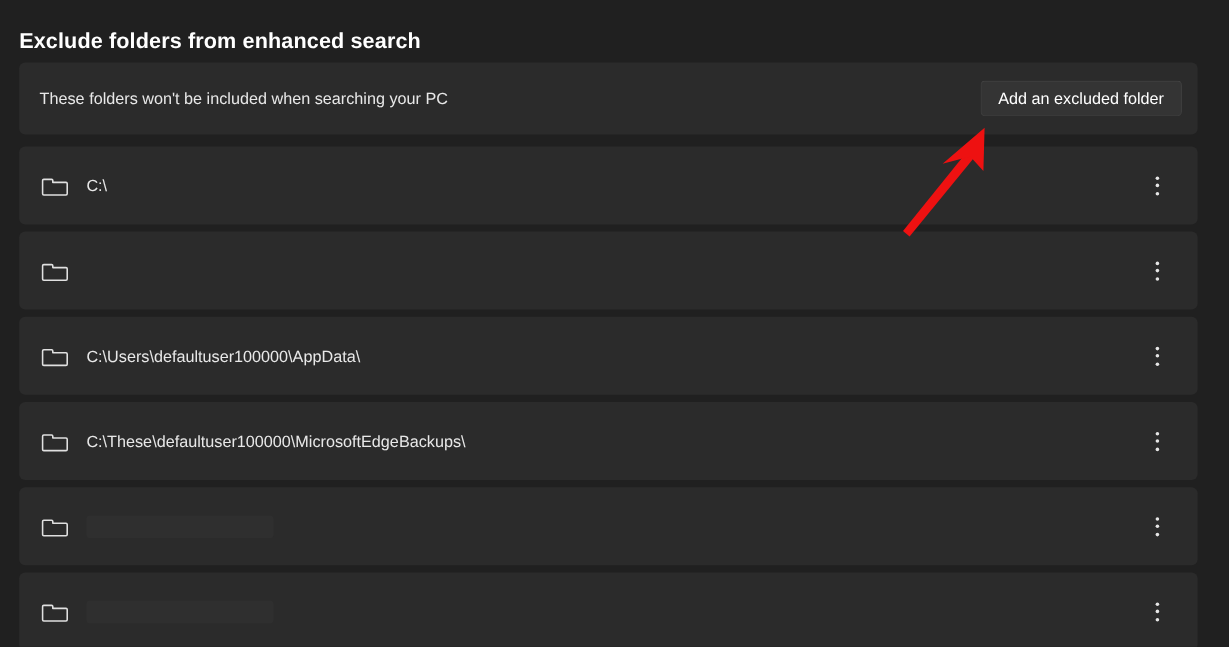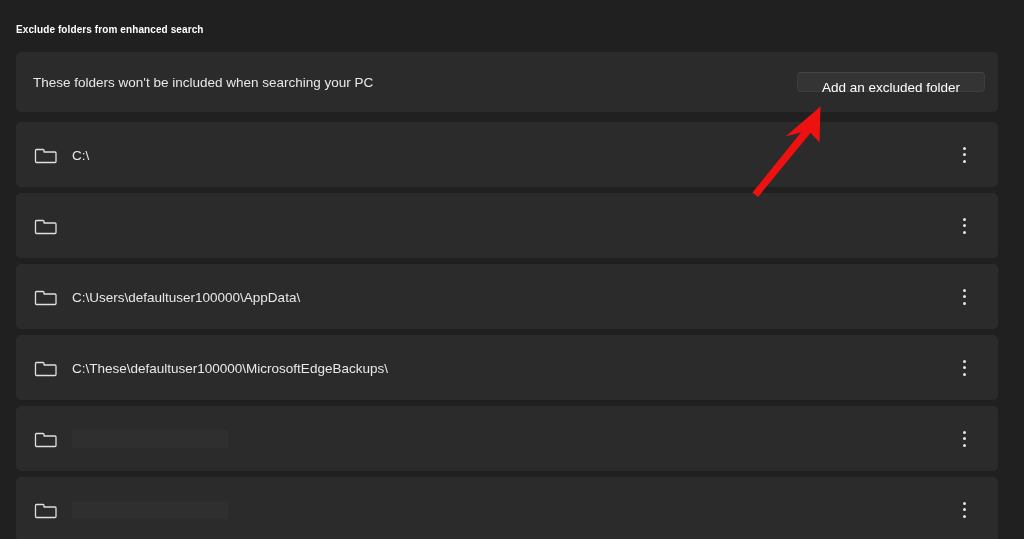--- a/index.html
+++ b/index.html
@@ -19,21 +19,21 @@
   #page {
     position: absolute;
     inset: 0;
   }
 
   
   .section-title {
     position: absolute;
     left: 16px;
     top: 24px;
-    font-size: 10px;
+    font-size: 18px;
     font-weight: bold;
     color: #ffffff;
     letter-spacing: 0.1px;
     white-space: nowrap;
   }
 
   
   .header-card {
     position: absolute;
     left: 16px;
@@ -52,22 +52,22 @@
     font-size: 13.5px;
     color: #e8e8e8;
     white-space: nowrap;
     text-align: center;
   }
   .add-btn {
     position: absolute;
     right: 13px;
     top: 50%;
     transform: translateY(-50%);
-    height: 20px;
-    padding: 0 24px;
+    height: 30px;
+    padding: 0 14px;
     background: #343434;
     border: 1px solid #3d3d3d;
     border-top-color: #454545;
     border-radius: 4px;
     color: #ffffff;
     font-size: 13.5px;
     font-family: "Liberation Sans", sans-serif;
     line-height: 30px;
     white-space: nowrap;
     cursor: pointer;

